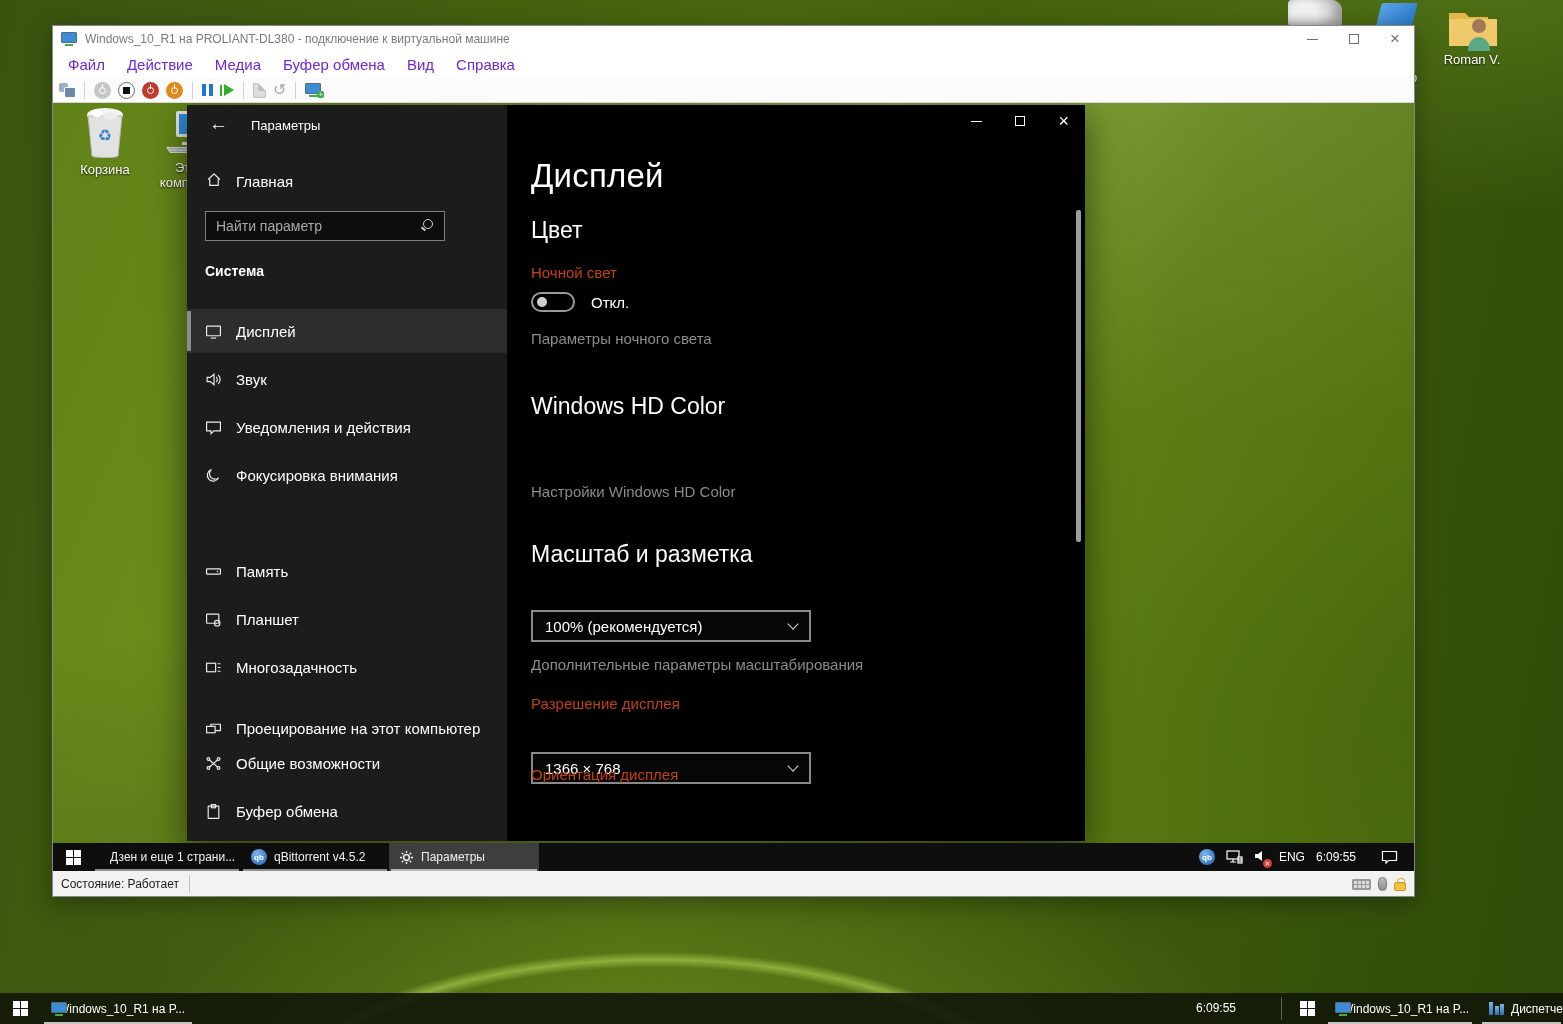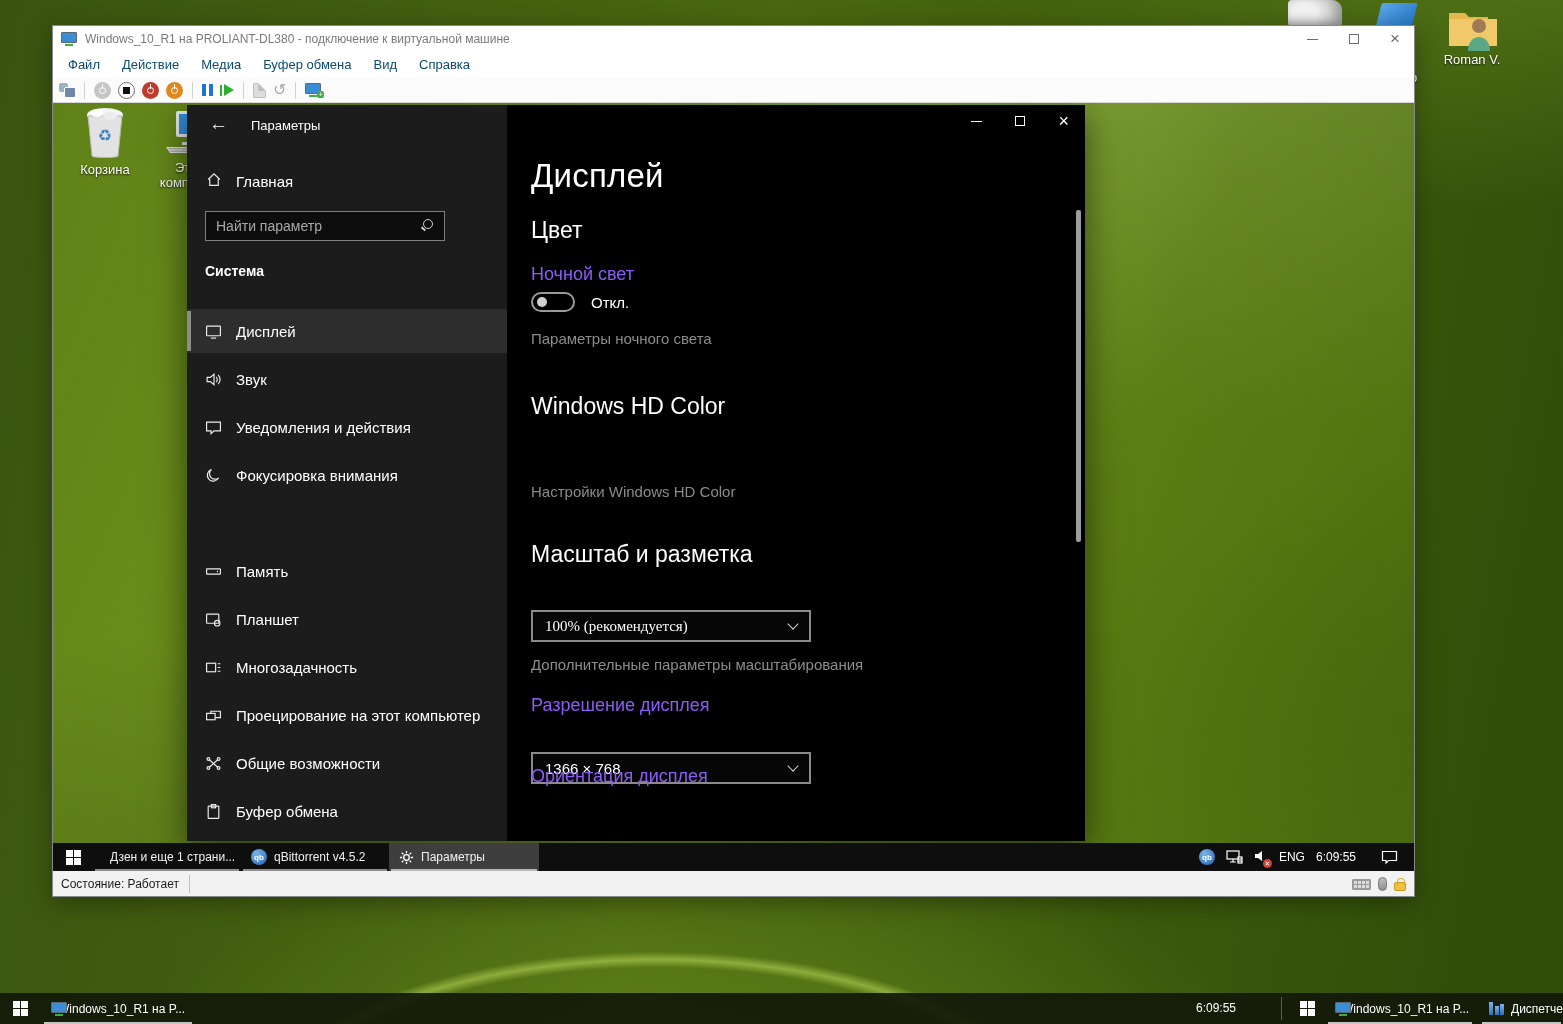--- a/index.html
+++ b/index.html
@@ -21,21 +21,21 @@
 
   
   .vmwin { left:52px; top:25px; width:1363px; height:872px; background:#fff; border:1px solid #808archpx solid; border:1px solid #85898d; box-shadow:0 6px 22px rgba(0,0,0,.35); }
   .vm-titlebar { position:absolute; left:0; top:0; width:100%; height:26px; background:#fff; display:flex; align-items:center; padding-left:8px; gap:7px; }
   .vm-title { font-size:12px; color:#7a7a7a; flex:1; white-space:nowrap; overflow:hidden; }
   .vm-ctls { display:flex; align-items:center; gap:31px; padding-right:14px; }
   .ctl-min-g { width:11px; height:1px; background:#6e6e6e; }
   .ctl-max-g { width:10px; height:10px; border:1px solid #6e6e6e; }
   .ctl-x-g { color:#6e6e6e; font-size:17px; line-height:10px; }
   .vm-menubar { position:absolute; left:0; top:26px; width:100%; height:26px; background:#fff; display:flex; align-items:center; padding-left:4px; }
-  .vm-menubar .mi { font-size:13px; color:#0c4a6e; padding:0 11px; line-height:26px; }
+  .vm-menubar .mi { font-size:15px; color:#6d28d9; padding:0 11px; line-height:26px; }
   .vm-toolbar { position:absolute; left:0; top:52px; width:100%; height:25px; background:#fbfbfb; border-bottom:1px solid #d7d7d7; display:flex; align-items:center; padding-left:6px; gap:7px; }
   .tsep { width:1px; height:17px; background:#d2d2d2; margin:0 2px; }
   .tbico { width:17px; height:17px; border-radius:50%; position:relative; display:flex; align-items:center; justify-content:center; }
   .pw { width:7px; height:7px; border:1.6px solid #fff; border-radius:50%; position:relative; }
   .pw::after { content:''; position:absolute; left:1.7px; top:-4px; width:1.6px; height:5px; background:inherit; background:#fff; }
   .cad { width:16px; height:14px; position:relative; }
   .cad::before { content:''; position:absolute; left:0; top:0; width:9px; height:9px; background:#9db0c4; border-radius:2px; }
   .cad::after { content:''; position:absolute; left:5px; top:4px; width:10px; height:9px; background:#6d88a8; border-radius:2px; border:1px solid #fff; }
   .stopico { background:#fff; border:1.5px solid #6b6b6b; }
   .stopico::after { content:''; width:7px; height:7px; background:#111; }
@@ -107,21 +107,21 @@
   .nav-item { position:absolute; left:0; width:320px; height:44px; display:flex; align-items:center; }
   .nav-item.sel { background:#2d2d2d; }
   .nav-item .accent { position:absolute; left:0; top:2px; width:4px; height:40px; background:transparent; }
   .nav-item.sel .accent { background:#8c8c8c; }
   .nav-item .ic { margin-left:18px; width:24px; display:flex; }
   .nav-item .lb { margin-left:7px; color:#fff; font-size:15px; }
 
   .s-main { position:absolute; left:320px; top:0; width:578px; height:736px; background:#000; }
   .pg-title { position:absolute; left:24px; top:52px; color:#fff; font-size:33px; font-weight:300; letter-spacing:.2px; }
   .h2 { position:absolute; left:24px; color:#fff; font-size:23px; font-weight:300; }
-  .lab { position:absolute; left:24px; color:#8b5cf6; font-size:18px; }
+  .lab { position:absolute; left:24px; color:#c2410c; font-size:15px; }
   .lnk { position:absolute; left:24px; color:#8b8b8b; font-size:15px; }
   .desc { position:absolute; left:24px; width:445px; color:#d2d2d2; font-size:15px; line-height:19px; }
   .toggle-row { position:absolute; left:24px; top:186px; height:22px; display:flex; align-items:center; gap:16px; }
   .toggle { width:44px; height:20px; border:2px solid #9a9a9a; border-radius:11px; position:relative; }
   .toggle .knob { position:absolute; left:4px; top:3px; width:10px; height:10px; border-radius:50%; background:#cfcfcf; }
   .tstate { color:#fff; font-size:15px; }
   .dd { position:absolute; left:24px; width:280px; height:32px; background:#060606; border:2px solid #8a8a8a; display:flex; align-items:center; justify-content:space-between; padding:0 12px; }
   .dd .val { color:#fff; font-size:15px; }
   .chev { width:8px; height:8px; border-right:1.6px solid #cfcfcf; border-bottom:1.6px solid #cfcfcf; transform:rotate(45deg); margin-top:-4px; }
   .dd.disabled { background:#2b2b2b; border-color:#2b2b2b; }
@@ -335,21 +335,21 @@
           <div class="nav-item" style="top:540px;">
             <span class="accent"></span>
             <span class="ic">
                 <svg width="17" height="17" viewBox="0 0 16 16" fill="none" stroke="#ececec" stroke-width="1.1">
                   <rect x="1.5" y="4" width="8.5" height="8"></rect>
                   <path d="M12 4.5h2.5M12 8h2.5M12 11.5h2.5"></path>
                 </svg>
               </span>
             <span class="lb">Многозадачность</span>
           </div>
-          <div class="nav-item" style="top:588px;">
+          <div class="nav-item" style="top:588px;align-items:flex-end;">
             <span class="accent"></span>
             <span class="ic">
                 <svg width="17" height="17" viewBox="0 0 16 16" fill="none" stroke="#ececec" stroke-width="1.1">
                   <rect x="1.5" y="6" width="8" height="6"></rect>
                   <path d="M5.5 6V4h9v6h-5"></path>
                 </svg>
               </span>
             <span class="lb">Проецирование на этот компьютер</span>
           </div>
           <div class="nav-item" style="top:636px;">
@@ -387,21 +387,21 @@
                 <span class="knob"></span>
               </span>
             <span class="tstate">Откл.</span>
           </div>
           <div class="lnk" style="top:225px;">Параметры ночного света</div>
 
           <div class="h2" style="top:288px;">Windows HD Color</div>
           <div class="lnk" style="top:378px;">Настройки Windows HD Color</div>
 
           <div class="h2" style="top:436px;">Масштаб и разметка</div>
-          <div class="dd" style="top:505px;font-family:Liberation Serif, serif;">
+          <div class="dd" style="top:505px;">
             <span class="val">100% (рекомендуется)</span>
             <span class="chev"></span>
           </div>
           <div class="lnk" style="top:551px;">Дополнительные параметры масштабирования</div>
 
           <div class="lab" style="top:590px;">Разрешение дисплея</div>
           <div class="dd" style="top:647px;">
             <span class="val">1366 × 768</span>
             <span class="chev"></span>
           </div>

